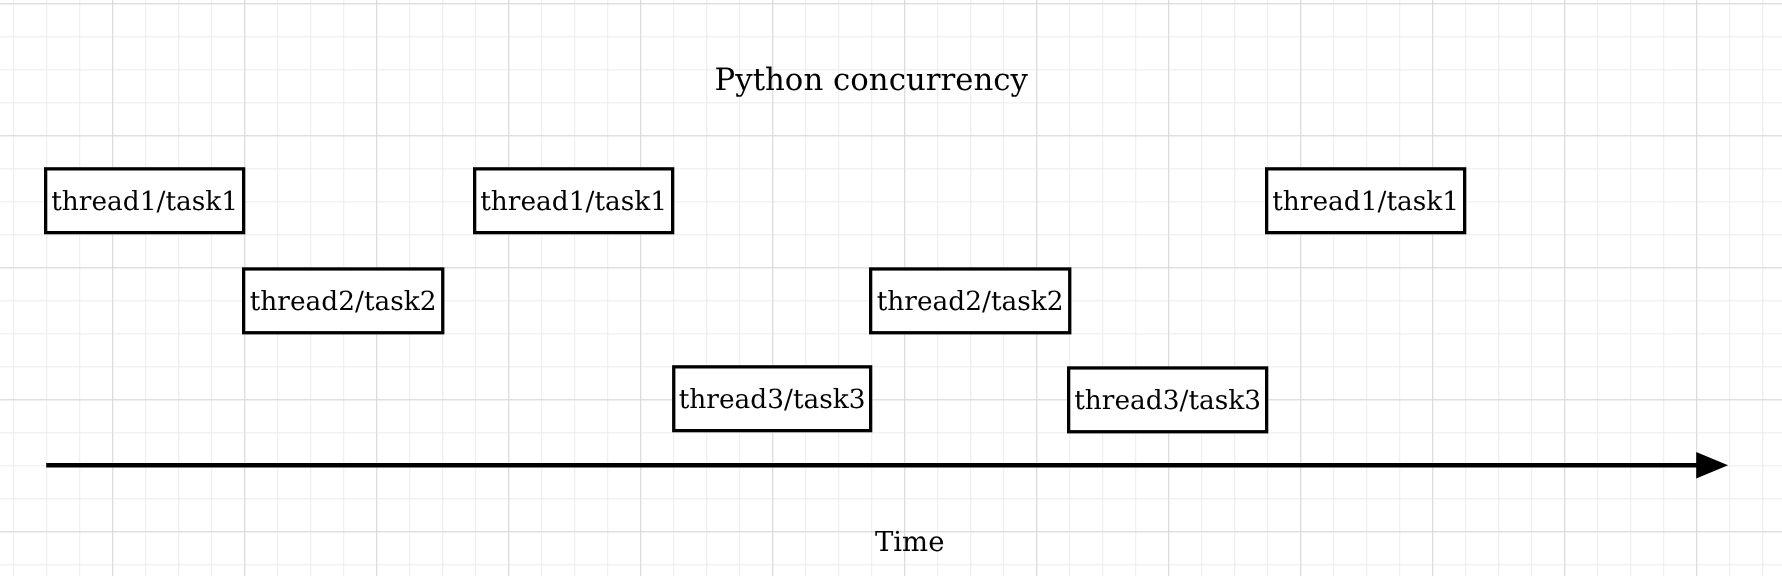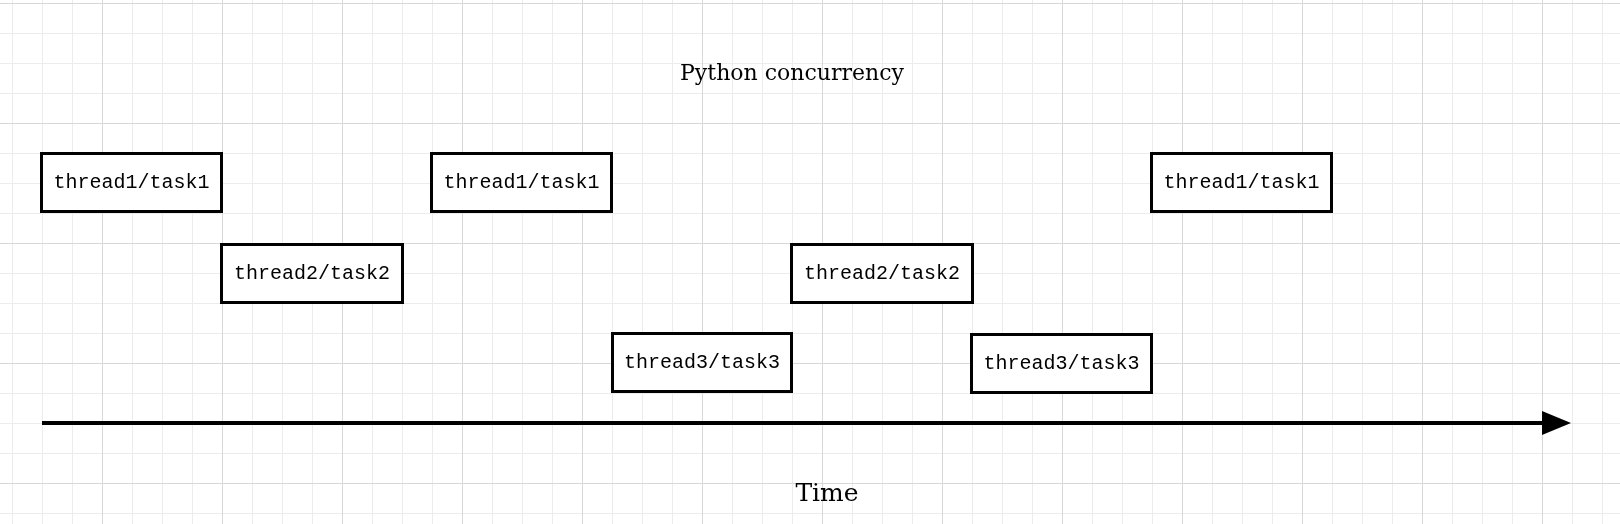--- a/index.html
+++ b/index.html
@@ -35,39 +35,38 @@
       102px 0,
       0 3px,
       12px 0,
       0 3px;
   }
   .diagram-title {
     position: absolute;
     top: 59px;
     left: 792px;
     transform: translateX(-50%);
-    font-size: 22px;
+    font-size: 28px;
     line-height: 28px;
     color: #000000;
     white-space: nowrap;
   }
   .task-box {
     position: absolute;
     box-sizing: border-box;
     border: 3px solid #000000;
     background: #ffffff;
     display: flex;
     align-items: center;
     justify-content: center;
   }
   .task-box span {
-    font-size: 20px;
+    font-size: 24px;
     color: #000000;
     white-space: nowrap;
-    font-family: Liberation Mono, monospace;
   }
   #axis-svg {
     position: absolute;
     left: 0; top: 0;
     width: 1620px;
     height: 524px;
   }
   .time-label {
     position: absolute;
     top: 478px;

